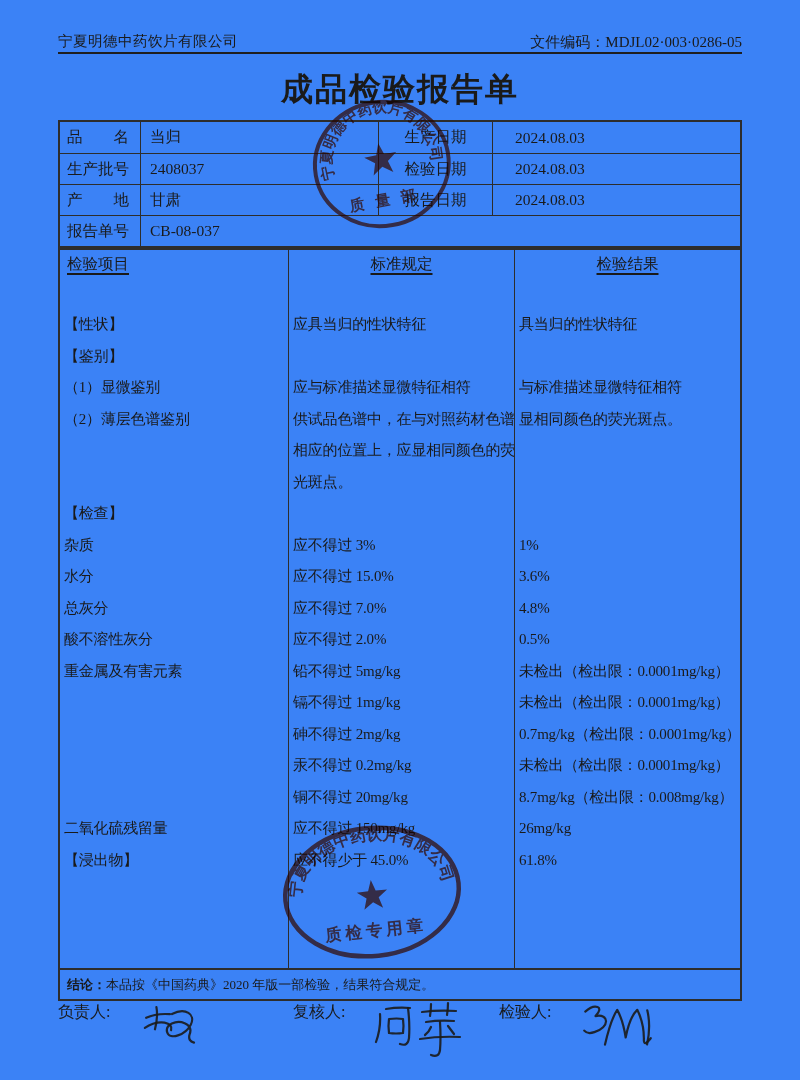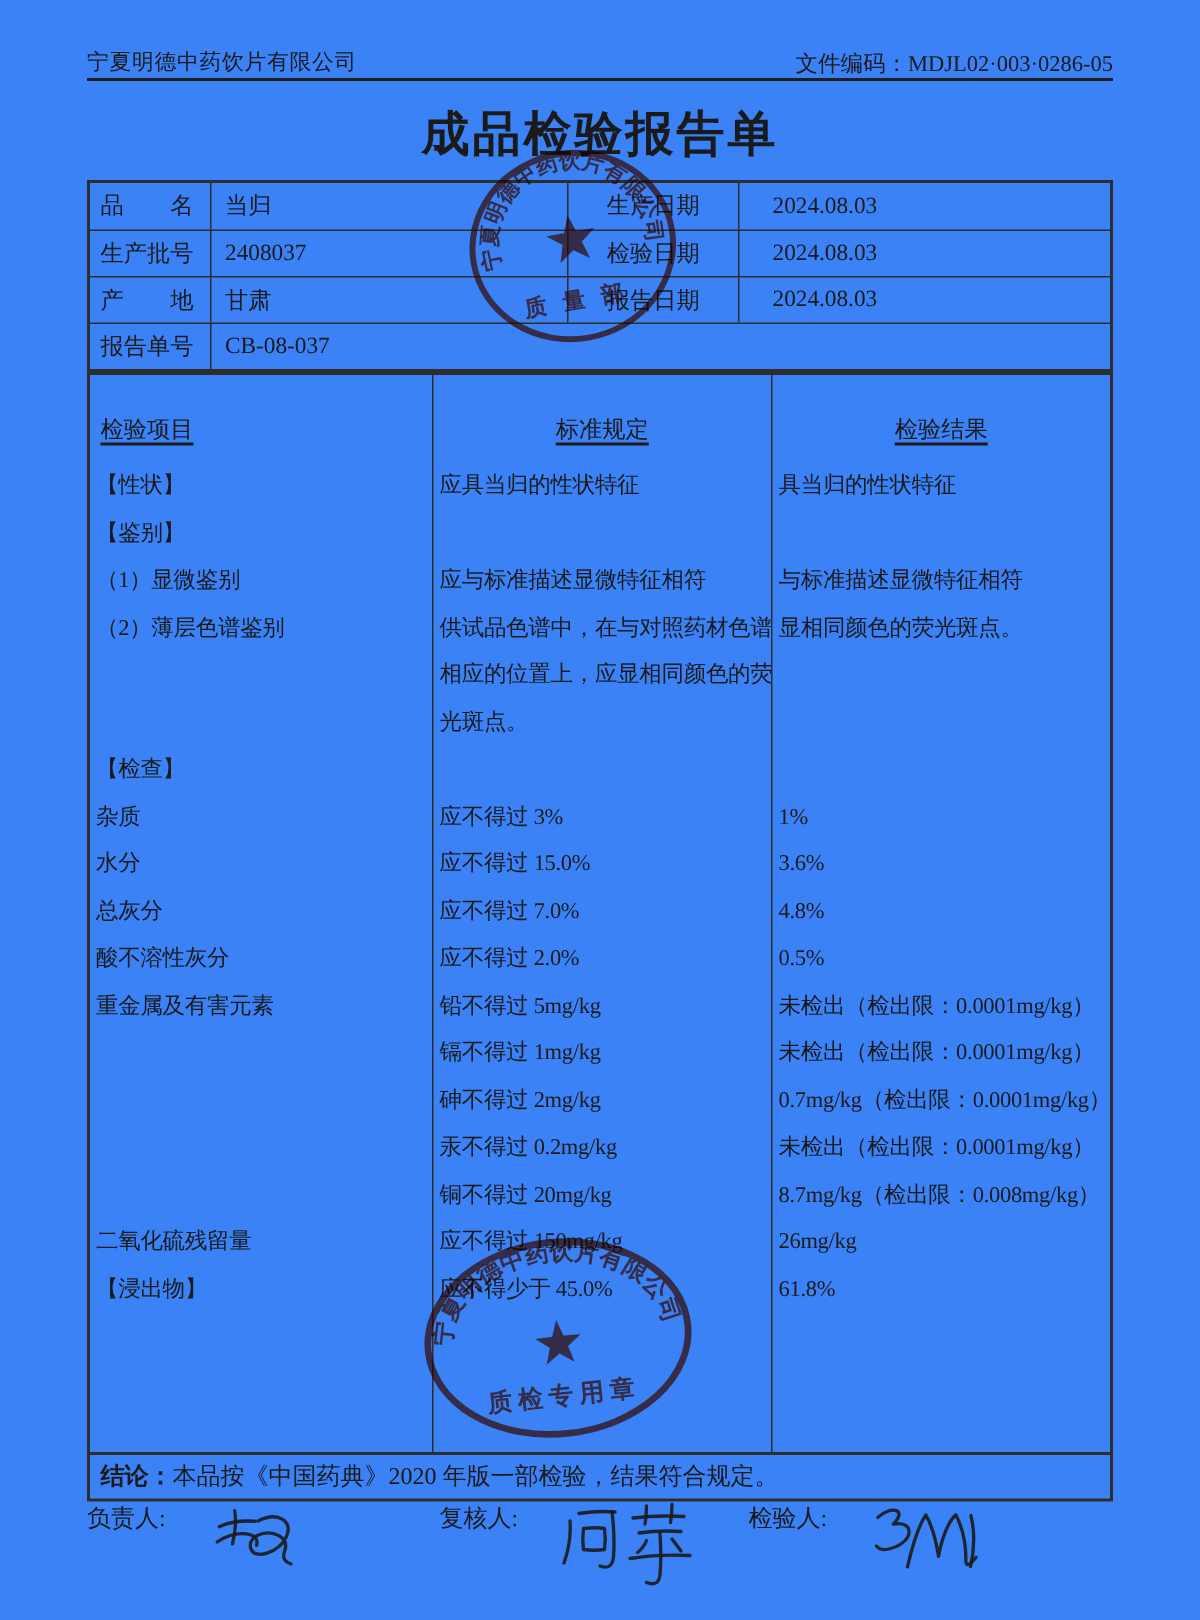--- a/index.html
+++ b/index.html
@@ -22,27 +22,27 @@
   .ic-l2{justify-content:center;}
   .ic-v2{padding-left:22px;}
   .span3{grid-column:2 / span 3;}
   
   .insp-table{left:58px;top:248px;width:684px;height:722px;border:2px solid #2d2d2d;box-sizing:border-box;
               display:flex;align-items:stretch;}
   .insp-col{box-sizing:border-box;height:100%;}
   .insp-col.w1{width:228px;}
   .insp-col.w2{width:226px;border-left:1.5px solid #2d2d2d;}
   .insp-col.w3{width:226px;border-left:1.5px solid #2d2d2d;}
-  .insp-header{height:59px;box-sizing:border-box;padding-top:26px;font-size:15.5px;text-align:center;}
+  .insp-header{height:59px;box-sizing:border-box;padding-top:4px;font-size:15.5px;text-align:center;}
   .insp-col.w1 .insp-header{text-align:left;padding-left:7px;}
   .u{text-decoration:underline;text-underline-offset:4px;text-decoration-thickness:1.5px;}
   .line{height:31.5px;line-height:31.5px;white-space:nowrap;padding-left:4px;font-size:15px;letter-spacing:-.2px;}
   
   .conclusion{left:58px;top:968px;width:684px;height:33px;border:2px solid #2d2d2d;box-sizing:border-box;
-              display:flex;align-items:center;padding-left:7px;font-size:16px;white-space:nowrap;}
+              display:flex;align-items:center;padding-left:7px;font-size:13px;white-space:nowrap;}
   .conclusion .lbl{font-weight:bold;}
   
   .sig-label{top:1002px;font-size:16px;}
   .sig-svg{left:100px;top:996px;}
   .sig-svg path{fill:none;stroke:#1b1b1b;stroke-width:2.2;stroke-linecap:round;stroke-linejoin:round;opacity:.9;}
   
   .stamp{mix-blend-mode:multiply;opacity:.85;}
   .stamp1{left:310px;top:98px;transform:rotate(-10deg);}
   .stamp2{left:281px;top:824px;transform:rotate(-6deg);}
 </style>

